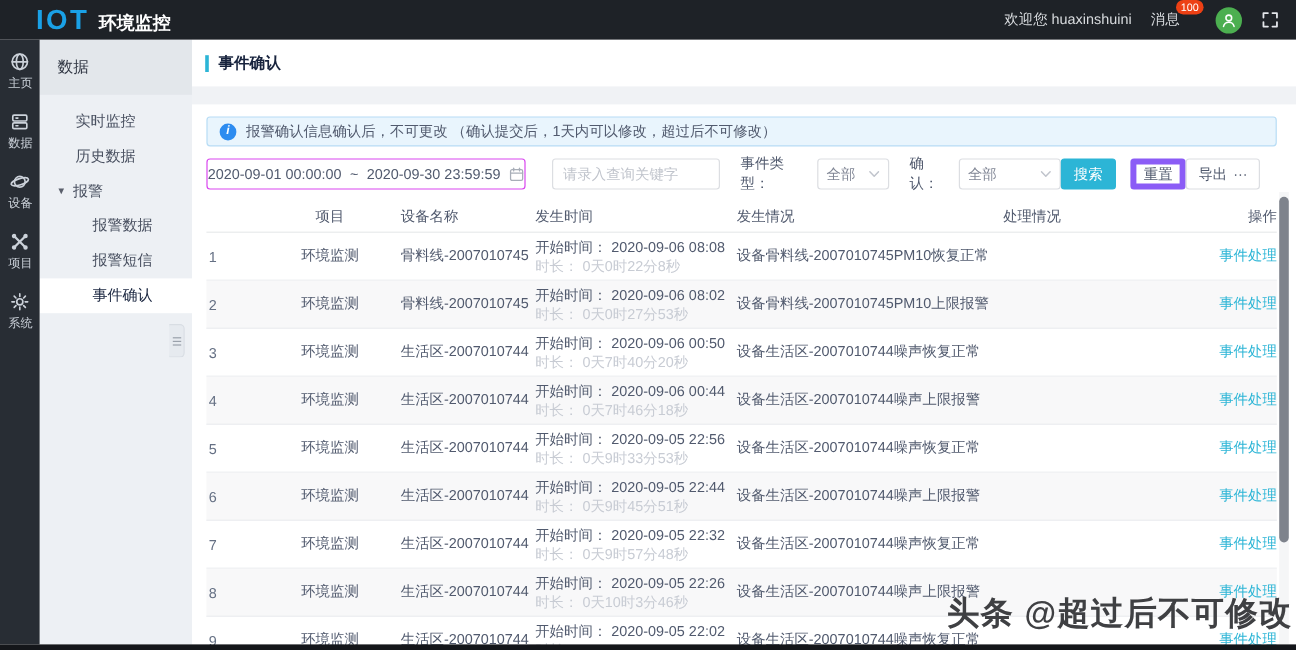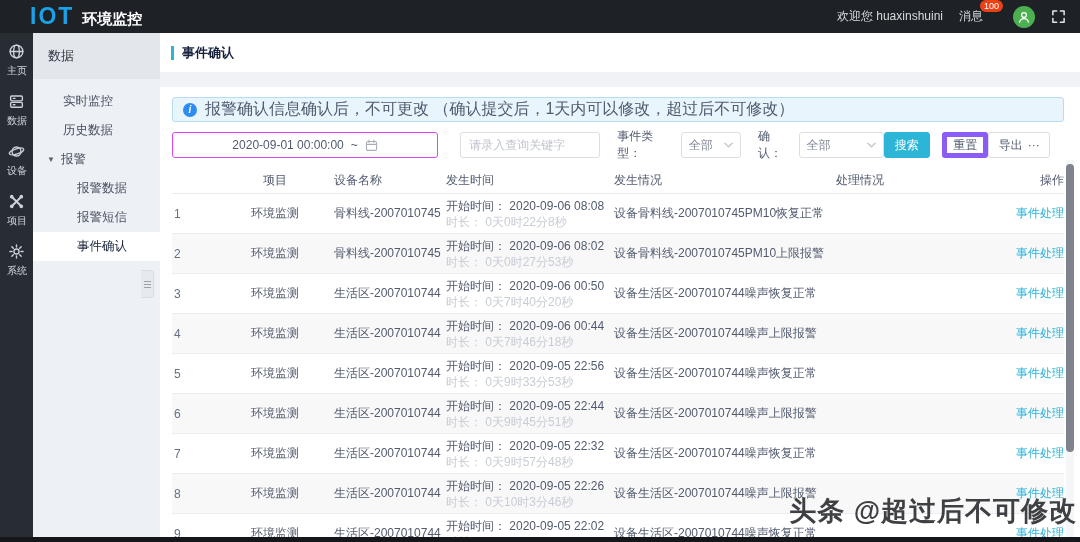--- a/index.html
+++ b/index.html
@@ -40,21 +40,21 @@
   
   .main{position:absolute;left:160px;top:33px;width:920px;height:504px;}
   .titlebar{height:39px;background:#fff;display:flex;align-items:center;padding-left:11px;}
   .accent{width:3px;height:14px;background:#2cb5d6;margin-right:8px;}
   .page-title{font-size:13px;font-weight:700;color:#17233d;}
   .panel{margin-top:15px;background:#fff;height:450px;padding:10px 16px 0 12px;position:relative;}
 
   .alert{height:25px;background:#e9f5fd;border:1px solid #b7dcf5;border-radius:3px;display:flex;align-items:center;padding-left:10px;gap:8px;}
   .info-i{width:14px;height:14px;border-radius:50%;background:#2d8cf0;position:relative;flex:0 0 14px;}
   .info-i::after{content:"i";position:absolute;left:0;top:0;width:14px;height:14px;color:#fff;font-size:10px;font-weight:700;font-style:italic;display:flex;align-items:center;justify-content:center;}
-  .alert-text{font-size:16px;color:#515a6e;}
+  .alert-text{font-size:12px;color:#515a6e;}
 
   .filters{margin-top:10px;height:26px;display:flex;align-items:center;}
   .date-box{width:277px;height:26px;border:1px solid #d946ef;border-radius:3px;display:flex;align-items:center;justify-content:center;gap:7px;font-size:12px;color:#515a6e;background:#fff;cursor:pointer;}
   .search-box{margin-left:22px;width:140px;height:26px;border:1px solid #dcdee2;border-radius:3px;padding:0 8px;font-size:12px;color:#515a6e;outline:none;}
   .search-box::placeholder{color:#c0c4cc;}
   .flabel{font-size:12px;color:#515a6e;margin-left:17px;margin-right:6px;}
   .select{height:26px;border:1px solid #dcdee2;border-radius:3px;background:#fff;display:flex;align-items:center;justify-content:space-between;padding:0 7px;font-size:12px;color:#808695;cursor:pointer;}
   .sel-type{width:62px;}
   .sel-confirm{width:88px;}
   .btn{height:26px;border-radius:3px;font-size:12px;display:flex;align-items:center;justify-content:center;cursor:pointer;}
@@ -192,20 +192,21 @@
     <div class="panel">
       <div class="alert">
         <span class="info-i"></span>
         <span class="alert-text">报警确认信息确认后，不可更改 （确认提交后，1天内可以修改，超过后不可修改）</span>
       </div>
 
       <div class="filters">
         <div class="date-box">
           <span>2020-09-01 00:00:00</span>
           <span>~</span>
+          <span>2020-09-30 23:59:59</span>
           <svg class="cal-icon" width="13" height="13" viewBox="0 0 16 16">
             <rect x="1.8" y="3" width="12.4" height="11" rx="1.5"></rect>
               <line x1="1.8" y1="6.6" x2="14.2" y2="6.6"></line>
               <line x1="5" y1="1.4" x2="5" y2="4.2"></line>
               <line x1="11" y1="1.4" x2="11" y2="4.2"></line>
           </svg>
         </div>
         <input class="search-box" placeholder="请录入查询关键字" style="">
         <span class="flabel">事件类型：</span>
         <div class="select sel-type">

